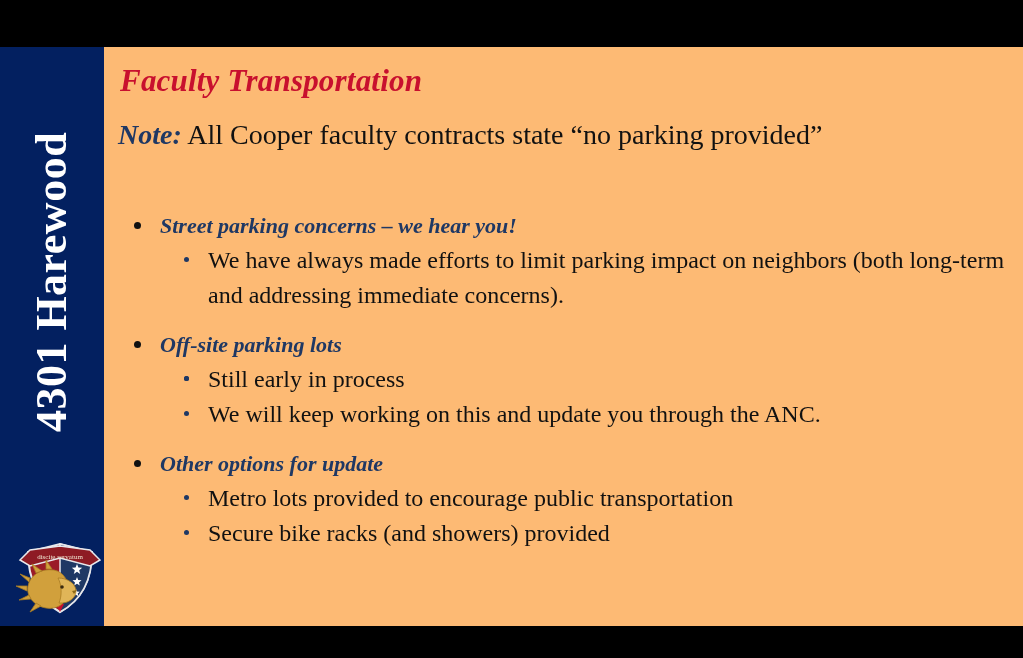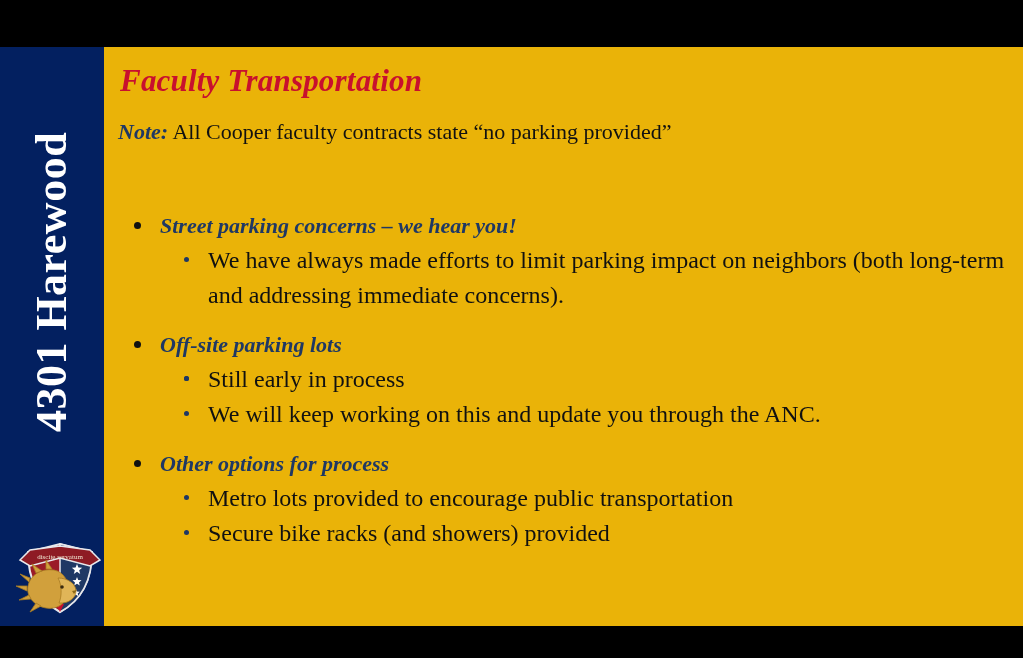--- a/index.html
+++ b/index.html
@@ -83,40 +83,40 @@
     height: 86px;
   }
 
   
   #content {
     position: absolute;
     left: 104px;
     top: 0;
     width: 919px;
     height: 579px;
-    background: #eab308;
+    background: #fdba74;
   }
 
   #slide-title {
     position: absolute;
     left: 16px;
     top: 16px;
     color: #C8102E;
     font-family: "Liberation Serif", "DejaVu Serif", serif;
     font-weight: bold;
     font-style: italic;
     font-size: 31px;
     letter-spacing: 0.2px;
   }
 
   #note-line {
     position: absolute;
     left: 14px;
     top: 72px;
-    font-size: 22px;
+    font-size: 28px;
     color: #111111;
     white-space: nowrap;
   }
   #note-label {
     color: #1F3864;
     font-weight: bold;
     font-style: italic;
   }
   #note-text { color: #111111; }
 
@@ -262,21 +262,21 @@
           </div>
           <div class="lvl2">
             <span class="bullet-dot"></span>
             <span class="l2-text">We will keep working on this and update you through the ANC.</span>
           </div>
         </div>
 
         <div class="group">
           <div class="lvl1">
             <span class="bullet-dot"></span>
-            <span>Other options for process</span>
+            <span>Other options for update</span>
           </div>
           <div class="lvl2">
             <span class="bullet-dot"></span>
             <span class="l2-text">Metro lots provided to encourage public transportation</span>
           </div>
           <div class="lvl2">
             <span class="bullet-dot"></span>
             <span class="l2-text">Secure bike racks (and showers) provided</span>
           </div>
         </div>

